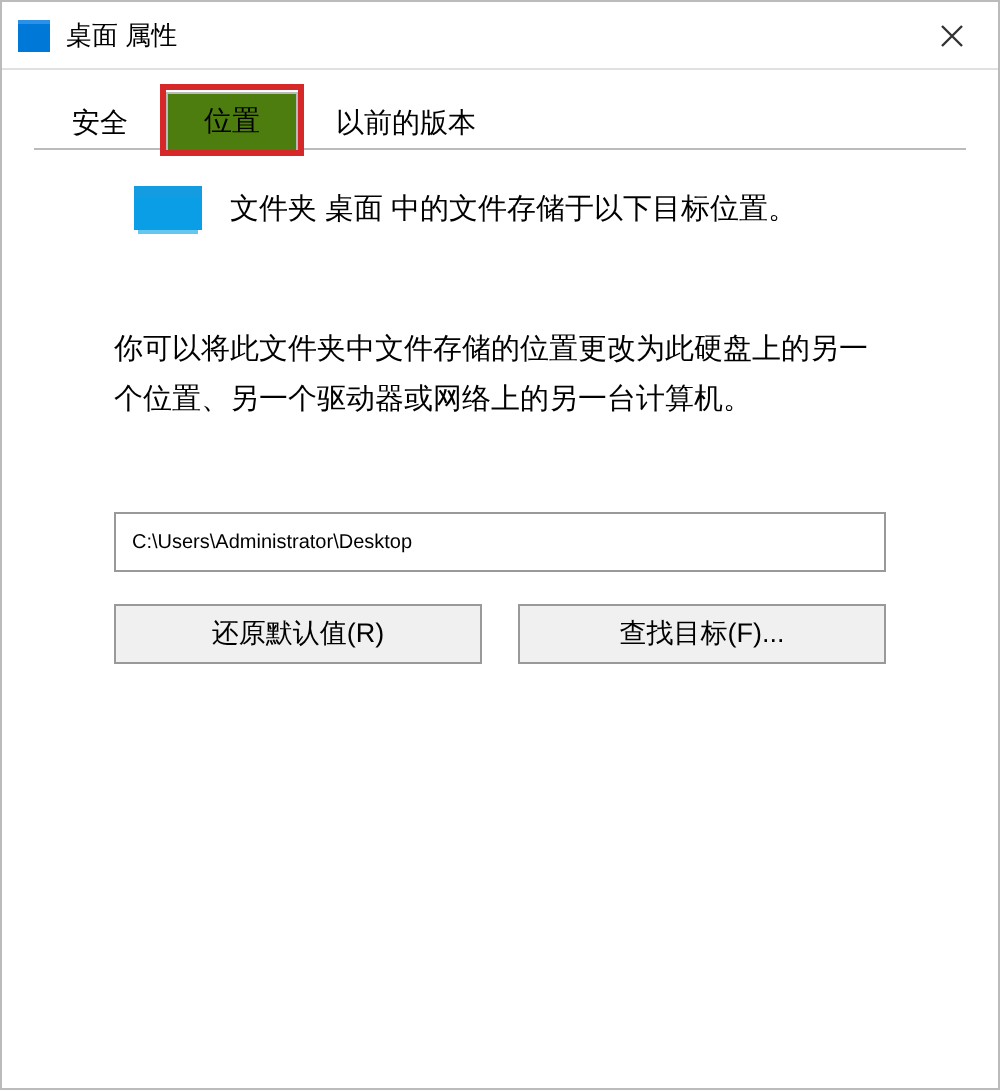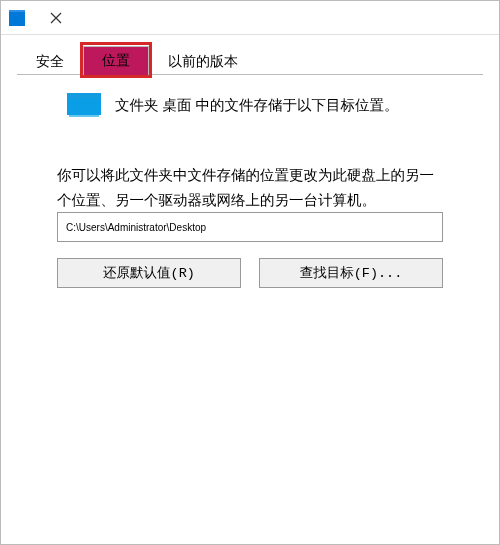--- a/index.html
+++ b/index.html
@@ -8,47 +8,48 @@
   .titlebar { height: 34px; display: flex; align-items: center; padding-left: 8px; border-bottom: 1px solid #e0e0e0; }
   .title-icon { width: 16px; height: 16px; margin-right: 8px; }
   .title-icon svg { display: block; }
   .title-text { font-size: 13px; flex: 1; }
   .close-btn { width: 46px; height: 100%; display: flex; align-items: center; justify-content: center; cursor: pointer; }
   .close-btn svg { width: 12px; height: 12px; }
   .tab-area { padding: 10px 16px 0 16px; }
   .tab-container { position: relative; }
   .tab-row { display: flex; align-items: flex-end; height: 30px; position: relative; z-index: 2; }
   .tab { padding: 5px 18px; font-size: 14px; cursor: pointer; border: 1px solid transparent; border-bottom: none; position: relative; top: 1px; }
-  .tab.active { border: 1px solid #bbb; border-bottom: 1px solid #fff; background: #be185d; }
+  .tab.active { border: 1px solid #bbb; border-bottom: 1px solid #fff; background: #4d7c0f; }
   .tab.highlighted-red::before { content: ""; position: absolute; left: -4px; right: -4px; top: -5px; bottom: -3px; border: 3px solid #d62828; pointer-events: none; }
   .tab.highlighted-red { position: relative; }
   .panel-line { position: absolute; left: 0; right: 0; top: 29px; height: 1px; background: #bbb; z-index: 1; }
   .content { padding: 18px 40px 0 40px; }
   .row-info { display: flex; align-items: center; margin-bottom: 44px; padding-left: 10px; }
   .folder-icon { width: 34px; height: 26px; margin-right: 14px; flex-shrink: 0; }
   .folder-icon svg { display: block; }
   .info-text { font-size: 14.5px; line-height: 1.5; }
-  .desc-text { font-size: 14.5px; line-height: 1.7; }
+  .desc-text { font-size: 14.5px; line-height: 1.7; margin-bottom: 44px; }
   .path-input { width: 100%; height: 30px; border: 1px solid #999; padding: 0 8px; font-size: 10px; font-family: "Segoe UI", sans-serif; margin-bottom: 16px; }
   .button-row { display: flex; gap: 18px; }
-  .btn { flex: 1; height: 30px; border: 1px solid #999; background: #f0f0f0; font-size: 13.5px; font-family: Liberation Mono, monospace; cursor: pointer; position: relative; text-align: center; }
+  .btn { flex: 1; height: 30px; border: 1px solid #999; background: #f0f0f0; font-size: 13.5px; font-family: Liberation Sans, sans-serif; cursor: pointer; position: relative; text-align: center; }
   .btn.highlighted-red::after { content:""; position:absolute; left:-4px; right:-4px; top:-4px; bottom:-4px; border:3px solid #d62828; pointer-events:none; }
 </style>
 </head>
 <body>
 
 <div class="window">
 
   <div class="titlebar">
     <span class="title-icon">
       <svg viewBox="0 0 16 16">
           <rect x="0" y="0" width="16" height="16" fill="#0078d7"></rect>
           <rect x="0" y="0" width="16" height="2" fill="#2b90e8"></rect>
         </svg>
     </span>
+    <span class="title-text">桌面 属性</span>
     <div class="close-btn">
       <svg viewBox="0 0 12 12">
           <path d="M1 1 L11 11 M11 1 L1 11" stroke="#333" stroke-width="1.2" fill="none"></path>
         </svg>
     </div>
   </div>
 
   <div class="tab-area">
     <div class="tab-container">
       <div class="tab-row">

